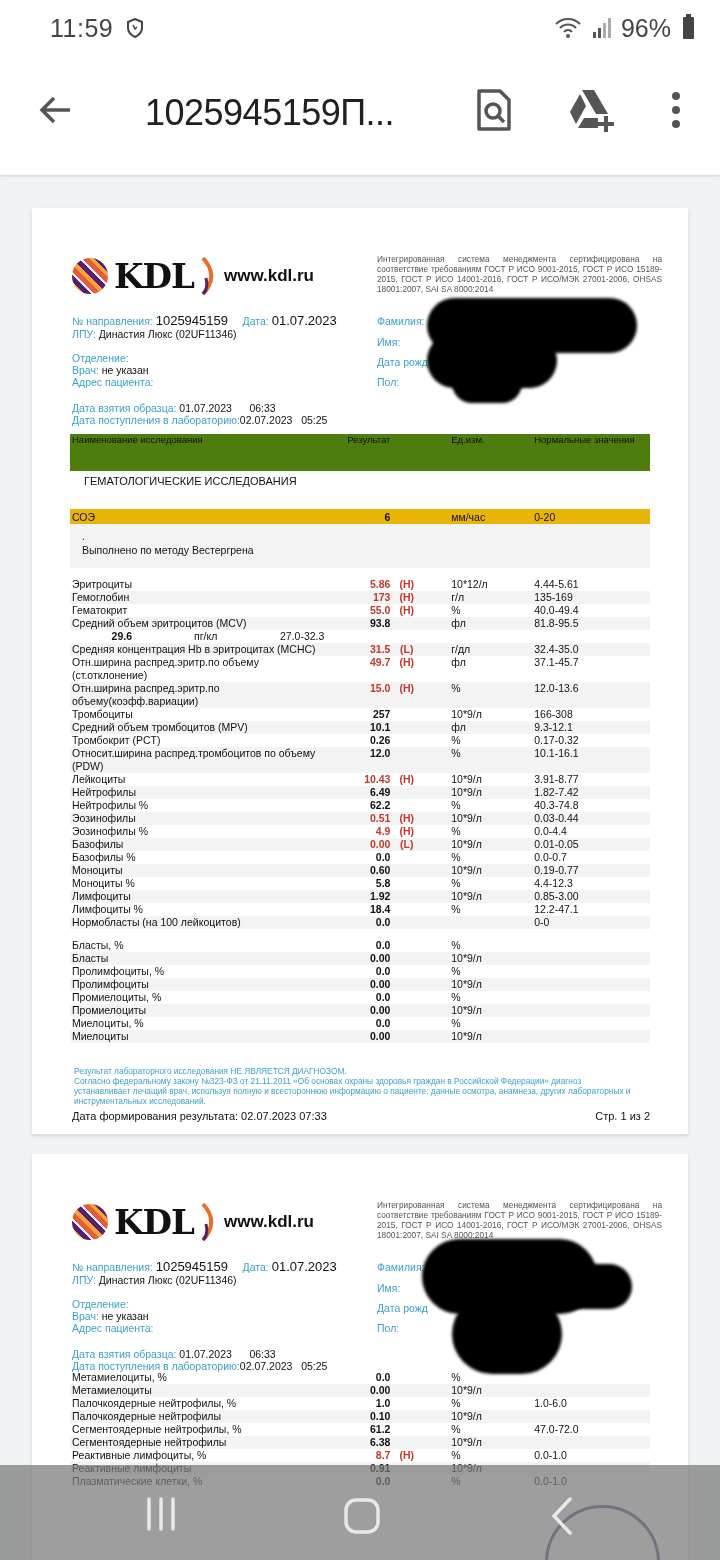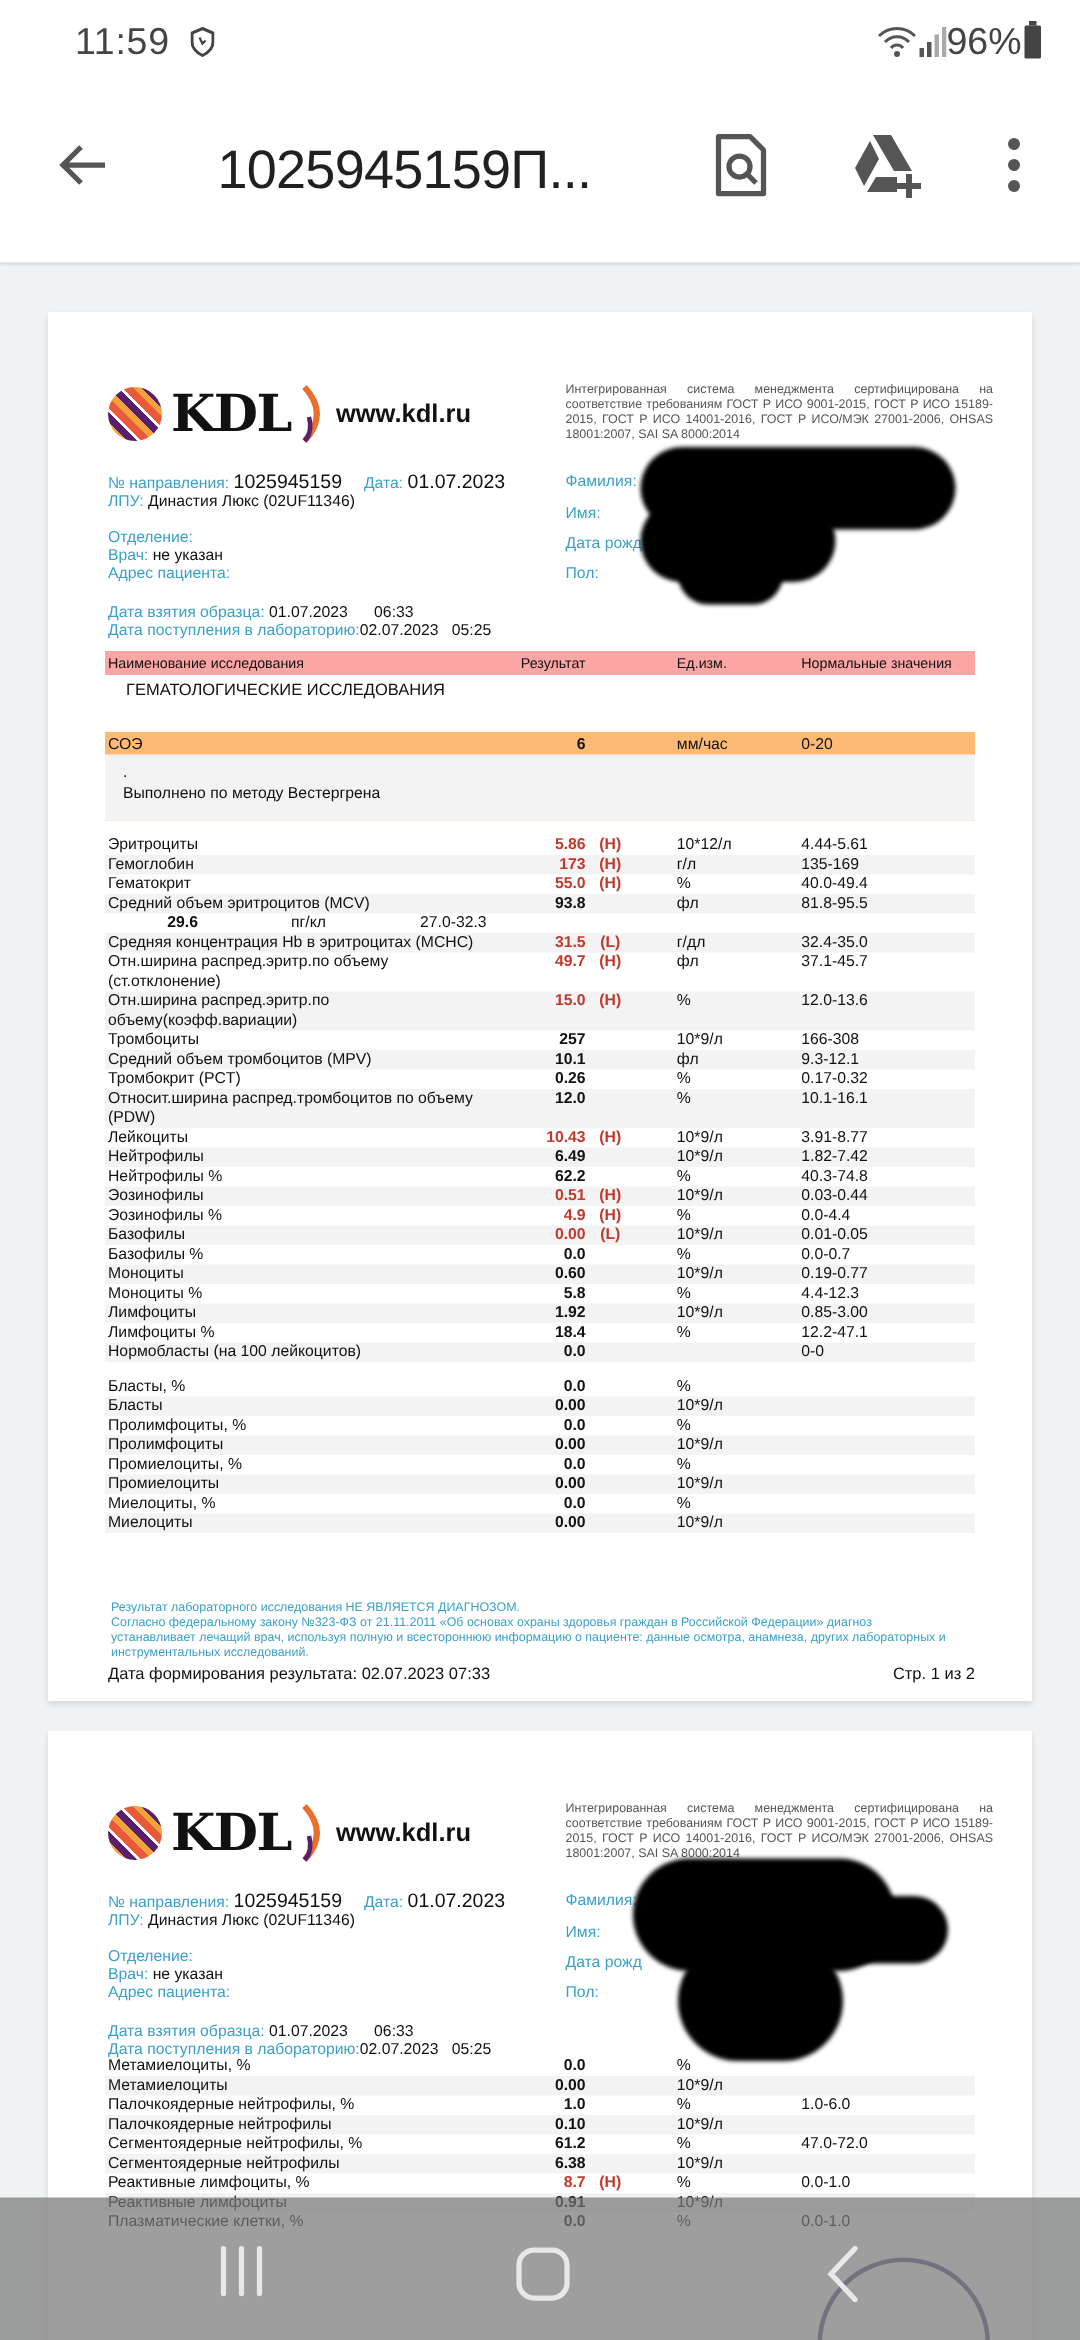--- a/index.html
+++ b/index.html
@@ -1,20 +1,20 @@
 <!DOCTYPE html>
 <html><head>
 <meta charset="utf-8">
 <style>
   * { box-sizing: border-box; margin: 0; padding: 0; }
   html, body { width: 720px; height: 1560px; overflow: hidden; background: #f1f2f4; font-family: "Liberation Sans", sans-serif; }
   .status-bar { position: absolute; left: 0; top: 0; width: 720px; height: 56px; background: #fff; display: flex; align-items: center; padding: 0 26px 0 50px; color: #444; font-size: 25px; }
   .status-bar .time { letter-spacing: 0.5px; }
   .status-bar .shield { margin-left: 14px; width: 16px; height: 20px; }
-  .status-bar .right { margin-left: auto; display: flex; align-items: center; gap: 0; }
+  .status-bar .right { margin-left: auto; display: flex; align-items: center; gap: 10px; }
   .status-bar .battery { width: 11px; height: 22px; background: #444; border-radius: 1px; position: relative; margin-left: 2px; }
   .status-bar .battery::before { content: ""; position: absolute; top: -3px; left: 3px; width: 5px; height: 3px; background: #444; }
   .app-bar { position: absolute; left: 0; top: 56px; width: 720px; height: 120px; background: #fff; display: flex; align-items: center; border-bottom: 1px solid #ddd; box-shadow: 0 2px 4px rgba(0,0,0,0.08); }
   .app-bar .back { position: absolute; left: 36px; top: 34px; width: 40px; height: 40px; }
   .app-bar .title { position: absolute; left: 145px; top: 36px; font-size: 36px; color: #202020; letter-spacing: -0.5px; }
   .app-bar .ico { position: absolute; top: 32px; width: 36px; height: 44px; }
   .viewer { position: absolute; left: 0; top: 177px; width: 720px; height: 1383px; background: #f1f2f4; overflow: hidden; }
   .page { position: absolute; left: 32px; width: 656px; background: #fff; box-shadow: 0 2px 4px rgba(0,0,0,0.12); }
   .page1 { top: 31px; height: 926px; }
   .page2 { top: 977px; height: 420px; }
@@ -22,21 +22,21 @@
   .logo .ball { width: 36px; height: 36px; border-radius: 50%; background: repeating-linear-gradient(45deg, #e85a3a 0 5px, #f0a33b 5px 9px, #5a1e6e 9px 14px, #fff 14px 16px); }
   .logo .kdl { font-family: "DejaVu Serif", serif; font-weight: bold; font-size: 34px; color: #111; margin-left: 6px; letter-spacing: -1px; }
   .logo .paren { width: 14px; height: 40px; margin-left: 6px; }
   .logo .www { font-size: 17px; color: #111; margin-left: 10px; font-weight: bold; }
   .cert { position: absolute; left: 345px; top: 46px; width: 285px; font-size: 8.3px; color: #555; line-height: 10px; text-align: justify; }
   .meta { position: absolute; font-size: 10.5px; color: #3aa0c8; line-height: 13px; }
   .meta b { color: #111; font-weight: normal; }
   .meta .big { font-size: 13px; color: #111; }
   .redact { position: absolute; background: #000; border-radius: 40px; filter: blur(1.5px); }
   .table { position: absolute; left: 38px; width: 580px; font-size: 10.5px; color: #111; }
-  .thead { background: #fca5a5; height: 16px; display: flex; align-items: center; font-size: 9.5px; }
+  .thead { background: #4d7c0f; height: 37px; display: flex; align-items: flex-start; font-size: 9.5px; }
   .row { display: flex; align-items: flex-start; line-height: 13px; padding-top: 0px; }
   .row:nth-child(even) { background: #f3f3f3; }
   .c-name { width: 270px; padding-left: 2px; }
   .c-res { width: 62px; text-align: right; font-weight: bold; }
   .c-flag { width: 34px; text-align: center; font-weight: bold; color: #c0392b; }
   .c-unit { width: 86px; margin-left: 28px; }
   .c-norm { width: 120px; }
   .red { color: #c0392b; }
   .section { font-size: 11px; padding: 4px 0 0 2px; margin-left: 12px; }
   .note { background: #f3f3f3; padding: 6px 0 12px 12px; font-size: 10.5px; }
@@ -140,21 +140,21 @@
     <div class="table" style="top:226px;">
       <div class="thead">
         <span class="c-name">Наименование исследования</span>
         <span style="width:62px; text-align:right;">Результат</span>
         <span style="width:34px;"></span>
         <span class="c-unit">Ед.изм.</span>
         <span class="c-norm">Нормальные значения</span>
       </div>
       <div class="section">ГЕМАТОЛОГИЧЕСКИЕ ИССЛЕДОВАНИЯ</div>
       <div style="height:22px"></div>
-      <div style="background:#fdba74;">
+      <div style="background:#eab308;">
         <div class="row" style="background:transparent; padding-top:2px;">
           <span class="c-name">СОЭ</span>
           <span class="c-res">6</span>
           <span class="c-flag"></span>
           <span class="c-unit">мм/час</span>
           <span class="c-norm">0-20</span>
         </div>
         <div class="note">
           <div>.</div>
           <div style="margin-top:2px;">Выполнено по методу Вестергрена</div>

